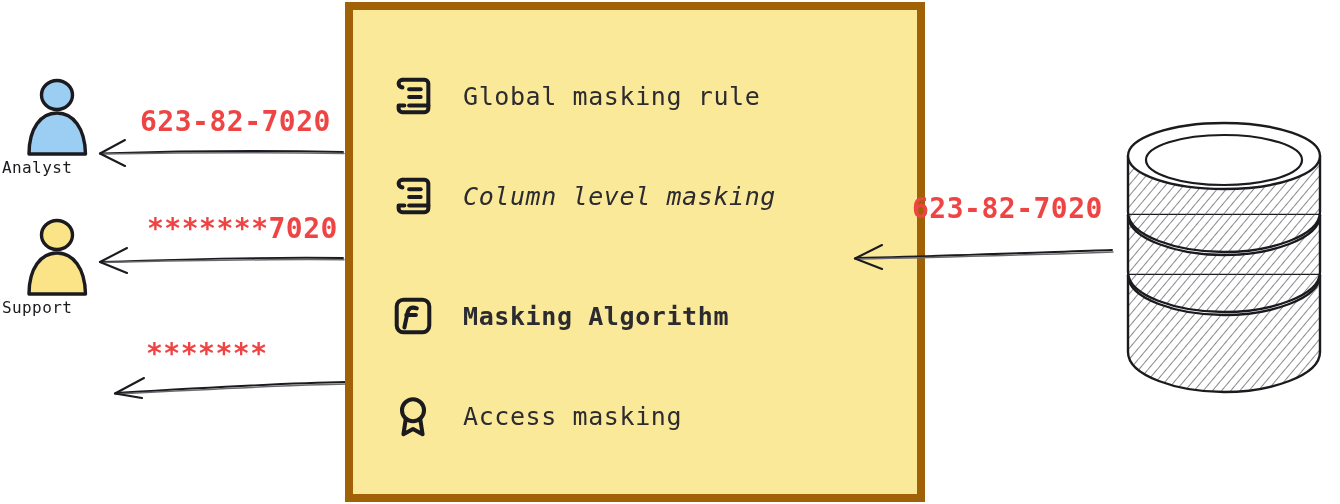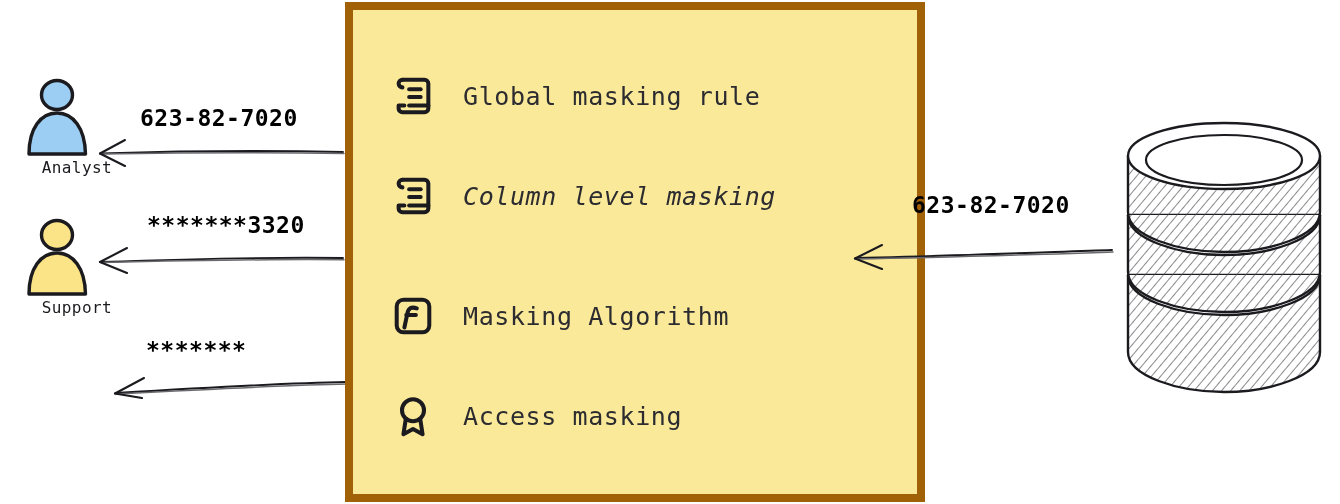--- a/index.html
+++ b/index.html
@@ -13,21 +13,21 @@
     height: 504px;
     background: #ffffff;
     overflow: hidden;
     font-family: "DejaVu Sans Mono", "Liberation Mono", monospace;
   }
 
   
   .actor {
     position: absolute;
     width: 110px;
-    text-align: right;
+    text-align: left;
   }
   .actor-figure {
     position: relative;
     width: 86px;
     height: 78px;
     margin: 0 auto;
   }
   .actor-label {
     font-family: "DejaVu Sans Mono", "Liberation Mono", monospace;
     font-size: 16px;
@@ -37,23 +37,23 @@
     white-space: nowrap;
   }
 
   
   .arrow-row {
     position: absolute;
   }
   .arrow-label {
     position: absolute;
     font-family: "DejaVu Sans Mono", "Liberation Mono", monospace;
-    font-size: 23px;
+    font-size: 28px;
     font-weight: 700;
-    color: #000000;
+    color: #ef4444;
     letter-spacing: 0.5px;
     white-space: nowrap;
   }
 
   
   #feature-panel {
     position: absolute;
     left: 345px;
     top: 2px;
     width: 580px;
@@ -123,21 +123,21 @@
     <div class="actor-figure">
       <svg width="86" height="78" viewBox="0 0 86 78">
         <ellipse cx="43" cy="17" rx="15.5" ry="14.5" fill="#fbe487" stroke="#1b1b1f" stroke-width="3.4" stroke-linejoin="round"></ellipse>
         <path d="M15 76 C15 50 27 35 43 35 C59 35 71 50 71.5 76 Z" fill="#fbe487" stroke="#1b1b1f" stroke-width="3.4" stroke-linejoin="round" stroke-linecap="round"></path>
       </svg>
     </div>
     <div class="actor-label">Support</div>
   </div>
 
   <div class="arrow-row" style="left:95px; top:212px; width:250px; height:62px;">
-    <div class="arrow-label" style="left:52px; top:0px;">*******3320</div>
+    <div class="arrow-label" style="left:52px; top:0px;">*******7020</div>
     <svg width="250" height="62" viewBox="0 0 250 62" style="position:absolute; left:0; top:0;">
       <path d="M248 46 C190 45.2 92 47 6 50" fill="none" stroke="#1b1b1f" stroke-width="1.9" stroke-linecap="round"></path>
       <path d="M249 47.8 C192 47 94 48.6 6 50.6" fill="none" stroke="#6a6a6e" stroke-width="1.5" stroke-linecap="round"></path>
       <path d="M32 36 L5 50" fill="none" stroke="#1b1b1f" stroke-width="2.1" stroke-linecap="round"></path>
       <path d="M32 61 L5 50" fill="none" stroke="#1b1b1f" stroke-width="2.1" stroke-linecap="round"></path>
     </svg>
   </div>
 
 
   <div class="arrow-row" style="left:108px; top:337px; width:240px; height:62px;">
@@ -171,21 +171,21 @@
           <path d="M13 7 h23 a4 4 0 0 1 4 4 v26 a4 4 0 0 1 -4 4 h-23 a4 4 0 0 1 -4 -4 v-3 h6" fill="none" stroke="#1b1b1f" stroke-width="4.2" stroke-linejoin="round" stroke-linecap="round"></path>
           <path d="M13 7 a4 4 0 0 0 -4 4 a4 4 0 0 0 4 4" fill="none" stroke="#1b1b1f" stroke-width="4.2" stroke-linejoin="round" stroke-linecap="round"></path>
           <line x1="20" y1="17" x2="32" y2="17" stroke="#1b1b1f" stroke-width="4.2" stroke-linecap="round"></line>
           <line x1="20" y1="25" x2="32" y2="25" stroke="#1b1b1f" stroke-width="4.2" stroke-linecap="round"></line>
           <path d="M20 34 h20" fill="none" stroke="#1b1b1f" stroke-width="4.2" stroke-linecap="round"></path>
         </svg>
       </span>
       <span class="feature-text">Column level masking</span>
     </div>
 
-    <div class="feature-row" style="top:282px;">
+    <div class="feature-row" style="top:282px;font-weight:bold;">
       <span class="feature-icon">
         <svg width="46" height="46" viewBox="0 0 48 48">
           <rect x="7" y="7" width="34" height="34" rx="7" ry="7" fill="none" stroke="#1b1b1f" stroke-width="4.2"></rect>
           <path d="M28 16 c-6 -2 -9 0 -10 6 l-3 14" fill="none" stroke="#1b1b1f" stroke-width="4.2" stroke-linecap="round"></path>
           <path d="M17 23 h10" fill="none" stroke="#1b1b1f" stroke-width="4.2" stroke-linecap="round"></path>
         </svg>
       </span>
       <span class="feature-text">Masking Algorithm</span>
     </div>
 

